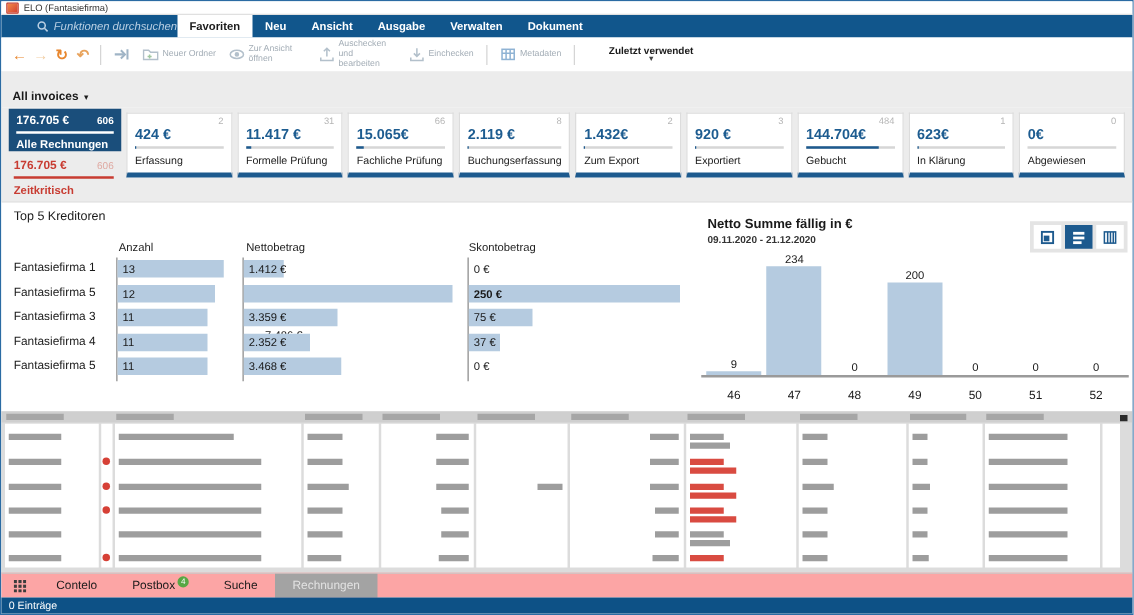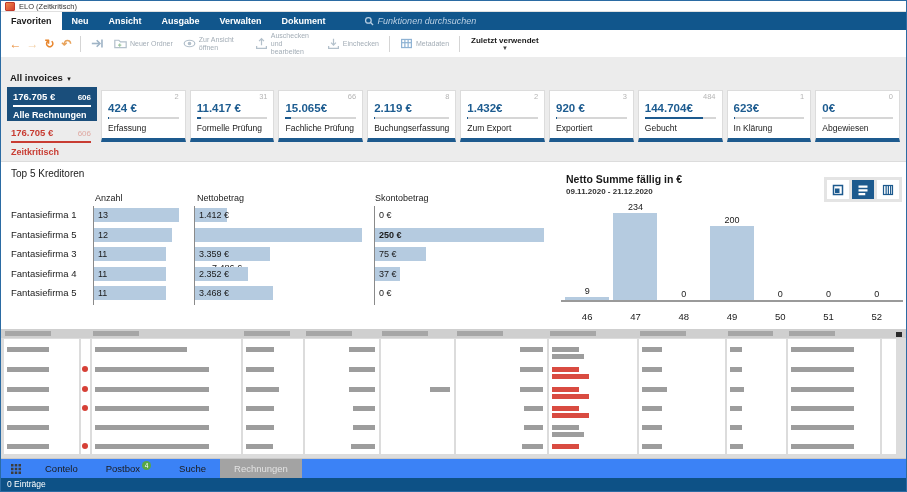--- a/index.html
+++ b/index.html
@@ -20,21 +20,21 @@
   #user-caret{font-size:7px;}
   #user-box{width:28px;background:#0b2b47;display:flex;align-items:center;justify-content:center;}
   
   #toolbar{left:0;top:29px;width:100%;height:27px;background:#fff;display:flex;align-items:center;padding-left:6px;box-sizing:border-box;}
   .nav-btn{width:17px;text-align:center;font-size:12px;font-weight:bold;line-height:14px;cursor:default;}
   .c-orange{color:#e8872f;} .c-pale{color:#f2cfa6;} .c-undo{color:#e8a35c;}
   .tb-sep{width:1px;height:16px;background:#d5d5d5;margin:0 5px;}
   .tb-action{display:flex;align-items:center;gap:3px;padding:0 5px;}
   .tb-action .lbl{font-size:7px;line-height:8px;color:#a3adb6;max-width:46px;}
   .tb-action svg{flex:none;}
-  #recent-btn{margin-left:6px;text-align:center;}
+  #recent-btn{margin-left:22px;text-align:center;}
   #recent-btn .lbl{font-size:8px;font-weight:bold;color:#1a1a1a;line-height:9px;}
   #recent-btn .car{font-size:6px;color:#444;line-height:6px;}
   
   #viewbar{left:0;top:56px;width:100%;height:29px;background:#ececec;box-sizing:border-box;padding:10px 0 0 9px;}
   #view-label{font-size:9.5px;font-weight:bold;color:#1a1a1a;}
   #view-caret{font-size:7px;color:#1a1a1a;}
   #tiles{left:0;top:85px;width:100%;height:75px;background:#ececec;display:flex;gap:4px;padding:0 6px;box-sizing:border-box;}
   #first-col{width:90px;flex:none;display:flex;flex-direction:column;}
   #sel-tile{margin-top:1px;height:34px;background:#1a4e7b;color:#fff;padding:4px 6px;box-sizing:border-box;}
   .sel-row{display:flex;justify-content:space-between;align-items:baseline;}
@@ -76,53 +76,53 @@
   
   #plist{left:0;top:328px;width:100%;height:129px;background:#dcdcdc;overflow:hidden;}
   .pl-head{left:0;top:0;width:100%;height:9px;background:#cfcfcf;}
   .pl-hseg{top:2px;height:5px;background:#a6a6a6;}
   .pl-panel{top:10px;height:115px;background:#fff;}
   .pl-bar{height:5px;background:#9d9d9d;}
   .pl-bar.red{background:#d94b41;}
   .pl-dot{width:6px;height:6px;border-radius:50%;background:#d64036;}
   #pl-scroll{right:4px;top:3px;width:6px;height:5px;background:#2b2b2b;}
   
-  #tabs{left:0;top:457px;width:100%;height:20px;background:#3b82f6;border-top:1px solid #c9c9c9;display:flex;align-items:stretch;box-sizing:border-box;}
+  #tabs{left:0;top:457px;width:100%;height:20px;background:#fca5a5;border-top:1px solid #c9c9c9;display:flex;align-items:stretch;box-sizing:border-box;}
   #apps-btn{display:flex;align-items:center;padding:0 10px;}
   .tab{padding:0 14px;font-size:9.5px;color:#1b1b1b;display:flex;align-items:center;gap:2px;cursor:default;}
   .tab.active{background:#a3a3a3;color:#e2e2e2;}
   .badge{width:9px;height:9px;border-radius:50%;background:#58a744;color:#fff;font-size:6.5px;line-height:9px;text-align:center;margin-top:-6px;}
   #status{left:0;top:477px;width:100%;height:13px;background:#0d5186;color:#fff;font-size:8.5px;line-height:13px;padding-left:6px;box-sizing:border-box;}
 </style>
 </head>
 <body>
 
 <div id="app">
 
   <div id="titlebar" class="abs">
     <span class="elo-logo"></span>
-    <span id="win-title">ELO (Zeitkritisch)</span>
+    <span id="win-title">ELO (Fantasiefirma)</span>
   </div>
 
   <div id="menubar" class="abs">
+    <div id="menu-search">
+      <svg width="10" height="10" viewBox="0 0 16 16" fill="none" stroke="#b9cfe3" stroke-width="2">
+          <circle cx="7" cy="7" r="4.5"></circle>
+          <line x1="10.5" y1="10.5" x2="14.5" y2="14.5"></line>
+        </svg>
+      <span>Funktionen durchsuchen</span>
+    </div>
     <div id="menu-items" style="display:flex;align-items:stretch;">
         <div class="menu-item active">Favoriten</div>
         <div class="menu-item">Neu</div>
         <div class="menu-item">Ansicht</div>
         <div class="menu-item">Ausgabe</div>
         <div class="menu-item">Verwalten</div>
         <div class="menu-item">Dokument</div>
       </div>
-    <div id="menu-search">
-      <svg width="10" height="10" viewBox="0 0 16 16" fill="none" stroke="#b9cfe3" stroke-width="2">
-          <circle cx="7" cy="7" r="4.5"></circle>
-          <line x1="10.5" y1="10.5" x2="14.5" y2="14.5"></line>
-        </svg>
-      <span>Funktionen durchsuchen</span>
-    </div>
   </div>
 
   <div id="toolbar" class="abs">
     <span class="nav-btn c-orange">←</span>
     <span class="nav-btn c-pale">→</span>
     <span class="nav-btn c-orange">↻</span>
     <span class="nav-btn c-undo">↶</span>
     <span class="tb-sep"></span>
     <span class="tb-action">
       <svg width="13" height="13" viewBox="0 0 16 16" fill="none" stroke="#9fb4c6" stroke-width="2">

